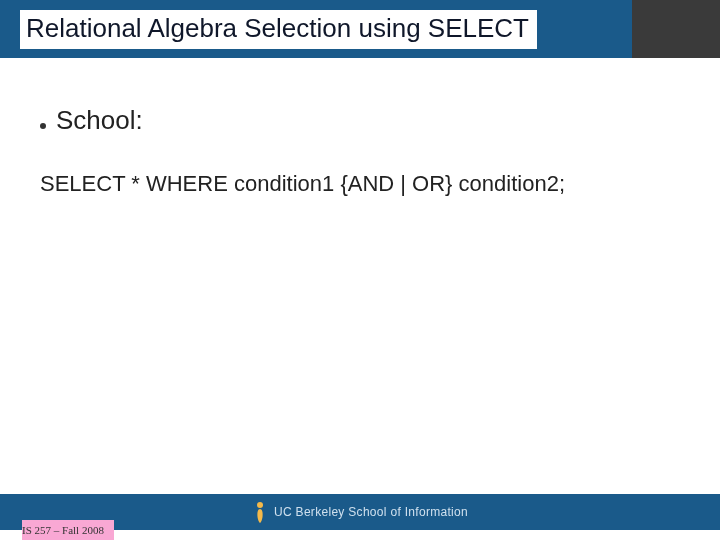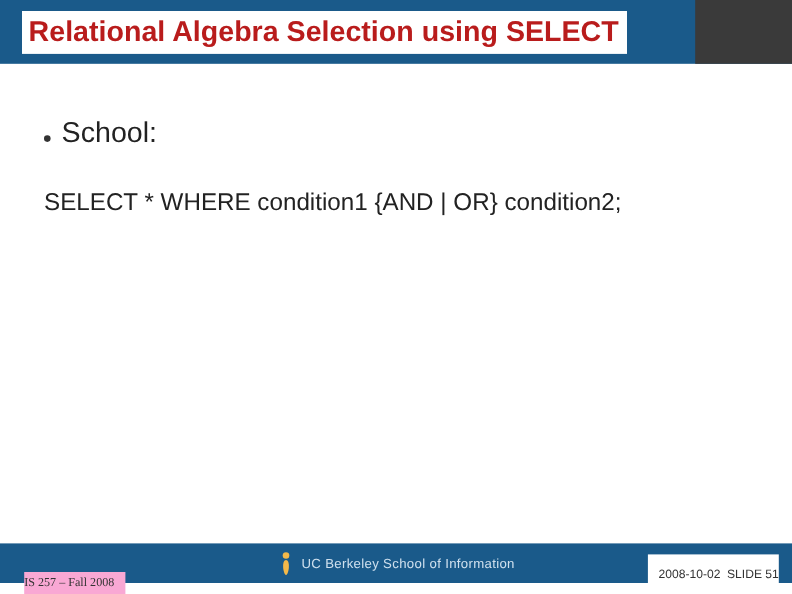--- a/index.html
+++ b/index.html
@@ -1,20 +1,20 @@
 <!DOCTYPE html>
 <html><head>
 <meta charset="utf-8">
 <style>
   * { margin: 0; padding: 0; box-sizing: border-box; }
   html, body { width: 720px; height: 540px; font-family: Arial, Helvetica, sans-serif; background: #fff; overflow: hidden; }
   .slide { position: relative; width: 720px; height: 540px; background: #ffffff; }
   .header-bar { position: absolute; top: 0; left: 0; width: 100%; height: 58px; background: #1a5a8a; }
   .header-tile { position: absolute; top: 0; right: 0; height: 58px; width: 88px; background: #3a3a3a; }
-  .title-box { position: absolute; top: 10px; left: 20px; font-size: 26px; color: #b91c1c; background: #ffffff; padding: 4px 8px 6px 6px; line-height: 1.1; font-weight: bold; }
+  .title-box { position: absolute; top: 10px; left: 20px; font-size: 26px; color: #0f172a; background: #ffffff; padding: 4px 8px 6px 6px; line-height: 1.1; }
   .body { position: absolute; top: 105px; left: 40px; right: 40px; }
   .bullet-row { display: flex; align-items: baseline; gap: 10px; margin-bottom: 34px; }
   .bullet-dot { width: 6px; height: 6px; background: #333; border-radius: 50%; margin-top: 14px; flex: 0 0 auto; }
   .bullet-text { font-size: 26px; color: #222; }
   .sub { font-size: 22px; color: #222; line-height: 1.3; max-width: 560px; }
   .footer-bar { position: absolute; left: 0; bottom: 10px; width: 100%; height: 36px; background: #1a5a8a; display: flex; align-items: center; }
   .footer-left { position: absolute; left: 22px; bottom: 0; height: 20px; display: flex; align-items: center; background: #f9a8d4; padding: 0 10px 0 0; font-size: 11px; color: #333; font-family: Liberation Serif, serif; }
   .footer-right { position: absolute; right: 12px; bottom: 0; height: 36px; display: flex; align-items: center; background: #ffffff; padding: 0 0 0 10px; font-size: 11px; color: #333; gap: 6px; }
   .footer-center { position: absolute; left: 50%; transform: translateX(-50%); bottom: 0; height: 36px; display: flex; align-items: center; gap: 6px; color: #cfe0ee; font-size: 12px; }
   .ischool-icon { width: 16px; height: 22px; position: relative; }
@@ -43,18 +43,14 @@
       <span class="ischool-icon">
         <svg viewBox="0 0 16 22">
             <circle cx="8" cy="4" r="3" fill="#f4b94a"></circle>
             <path d="M8 8 C4 8 5 20 8 22 C11 20 12 8 8 8 Z" fill="#f4b94a"></path>
           </svg>
       </span>
       <span class="footer-center-text">UC Berkeley School of Information</span>
     </div>
   </div>
   <div class="footer-left">IS 257 – Fall 2008</div>
-  <div class="footer-right">
-    <span>2008-10-02</span>
-    <span>SLIDE 51</span>
-  </div>
 
 </div>
 
 </body></html>

